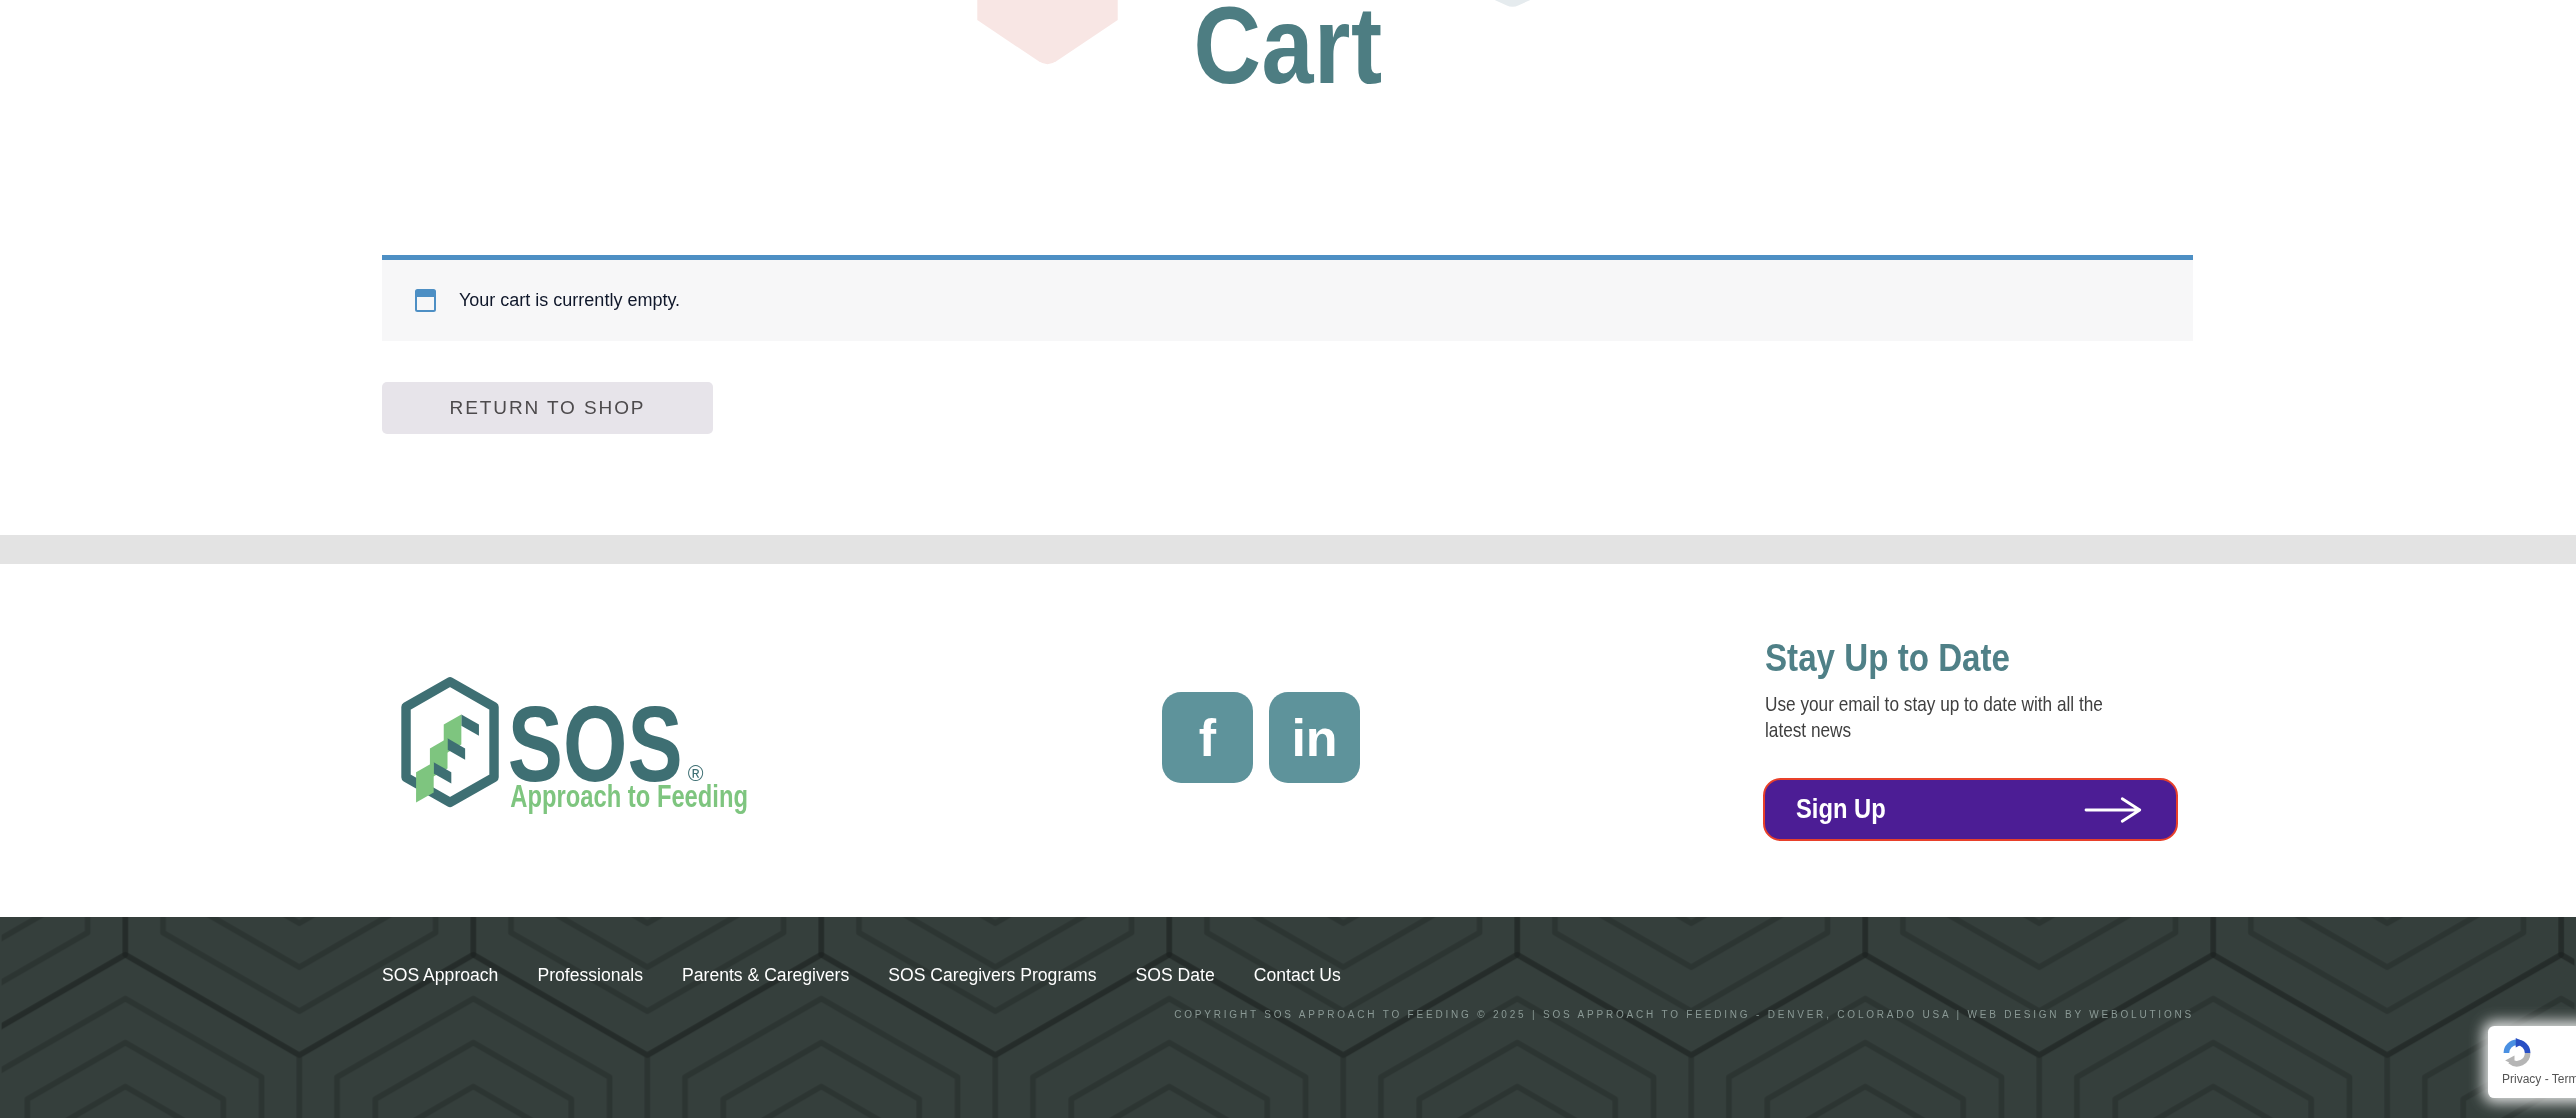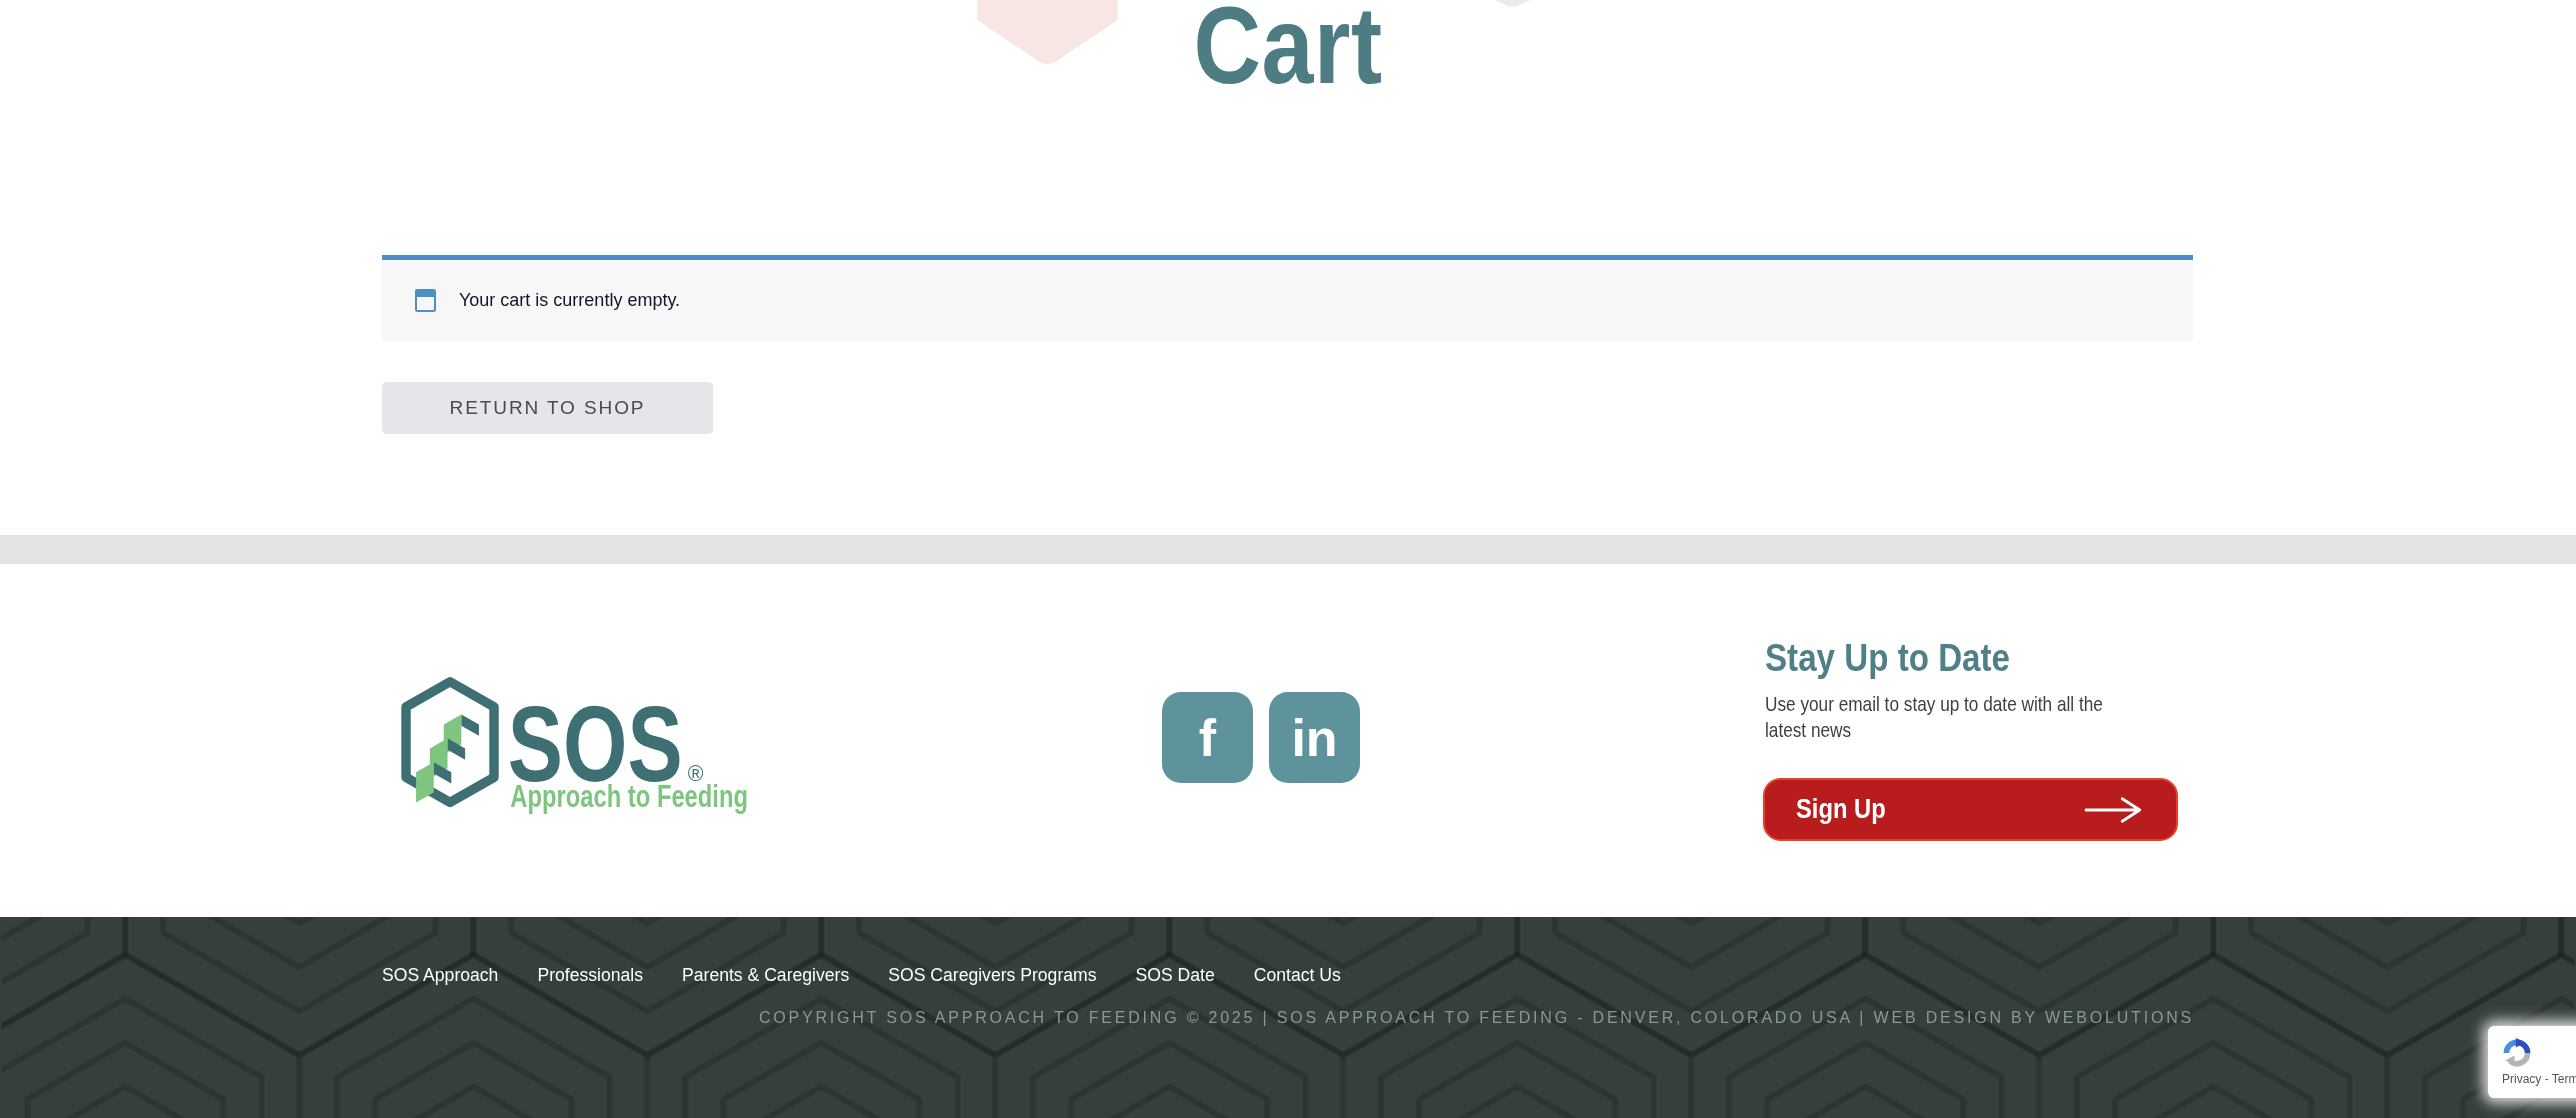--- a/index.html
+++ b/index.html
@@ -52,37 +52,37 @@
     font-size:39px;font-weight:bold;color:#4f8087;white-space:nowrap;
     transform:scaleX(.85);transform-origin:left top;
   }
   .nl-desc{
     position:absolute;left:1765px;top:691px;width:447px;margin:0;
     font-size:21px;line-height:26.4px;color:#3f3f3f;
     transform:scaleX(.82);transform-origin:left top;
   }
   .signup-btn{
     position:absolute;left:1763px;top:778px;width:415px;height:63px;
-    background:#b91c1c;border:2.5px solid #e8402a;border-radius:17.6px;cursor:pointer;
+    background:#4c1d95;border:2.5px solid #e8402a;border-radius:17.6px;cursor:pointer;
     display:flex;align-items:center;justify-content:space-between;padding:0 31px;text-decoration:none;
   }
   .signup-label{
     color:#ffffff;font-size:27px;font-weight:bold;white-space:nowrap;
     transform:scaleX(.88);transform-origin:left center;
   }
   
   .footer-bar{position:absolute;left:0;top:917px;width:2576px;height:201px;background:#353f3c;overflow:hidden;}
   .footer-pattern{position:absolute;left:0;top:0;width:2576px;height:201px;}
   .footer-nav{
     position:absolute;left:382px;top:965px;display:flex;gap:39px;white-space:nowrap;
   }
   .footer-nav a{color:#ffffff;font-size:17.6px;text-decoration:none;cursor:pointer;}
   .copyright{
     position:absolute;right:382px;top:1009px;margin:0;
-    color:#8a9995;font-size:16px;letter-spacing:2.8px;white-space:nowrap;
+    color:#8a9995;font-size:10px;letter-spacing:2.8px;white-space:nowrap;
   }
   
   .recaptcha{
     position:absolute;left:2488px;top:1026px;width:119px;height:72px;
     background:#ffffff;border-radius:6.3px;cursor:pointer;
     box-shadow:0 0 14px 5px rgba(255,255,255,.85);
     display:flex;flex-direction:column;align-items:flex-start;justify-content:center;
     padding-left:14px;gap:4.4px;
   }
   .recaptcha-text{color:#555555;font-size:12px;}

